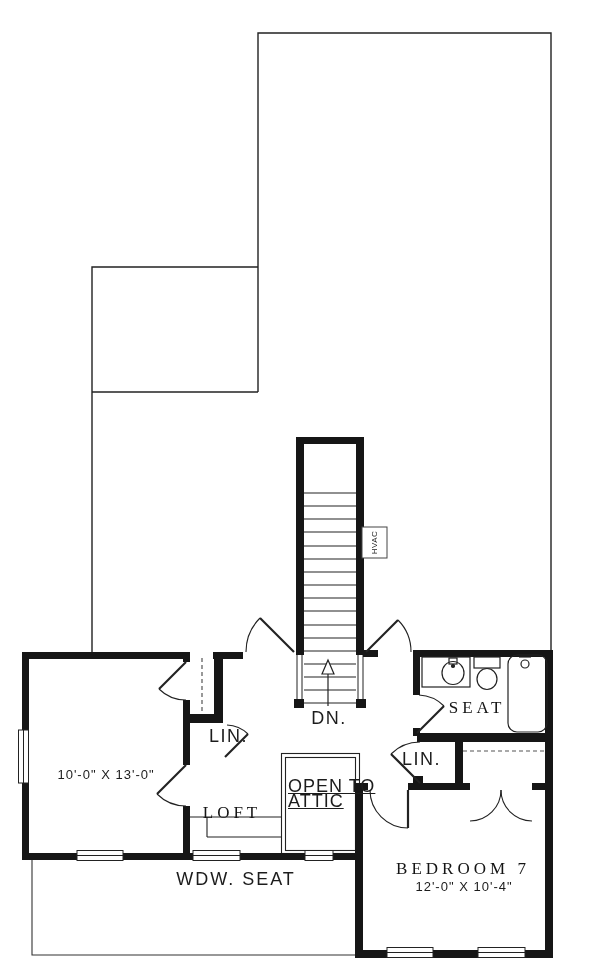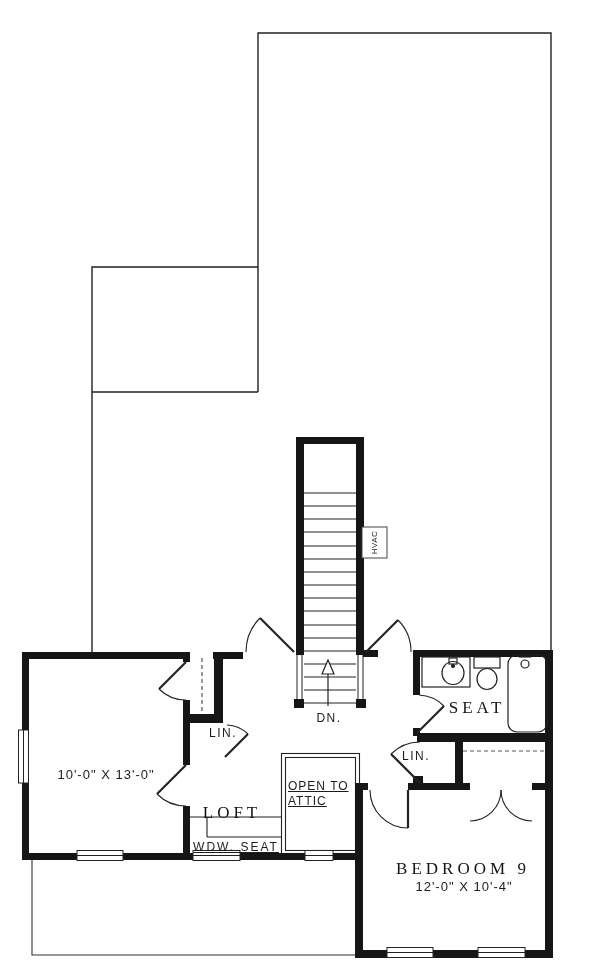--- a/index.html
+++ b/index.html
@@ -10,21 +10,21 @@
   svg.plan{position:absolute;left:0;top:0;}
   .label{position:absolute;white-space:nowrap;}
   .center{transform:translate(-50%,-50%);text-align:center;}
   .serif{
     font-family:"Liberation Serif","DejaVu Serif",serif;
     font-size:17px;letter-spacing:4px;color:#141414;
   }
   .serif.two-line{line-height:18px;}
   .thin{
     font-family:"Liberation Sans","DejaVu Sans",sans-serif;
-    font-size:12px;letter-spacing:1.5px;color:#1c1c1c;
+    font-size:18px;letter-spacing:1.5px;color:#1c1c1c;
   }
   .dims{font-size:13px;letter-spacing:1px;}
   .open-below{line-height:15px;letter-spacing:1px;}
   .hvac-label{
     position:absolute;left:362px;top:527px;width:25px;height:31px;
     display:flex;align-items:center;justify-content:center;
   }
   .hvac-label span{
     transform:rotate(-90deg);font-size:8px;letter-spacing:.5px;color:#222;
     font-family:"Liberation Sans",sans-serif;
@@ -202,29 +202,29 @@
 
 <div class="label center thin dims" style="left:106px;top:774px;">10'-0" X 13'-0"</div>
 
 <div class="label center serif" style="left:232px;top:789px;margin-top:24px;">LOFT</div>
 
 <div class="label thin open-below" style="left:288px;top:779px;text-decoration:underline;">
   <div>OPEN TO</div>
   <div>ATTIC</div>
 </div>
 
-<div class="label center thin" style="left:236px;top:847px;letter-spacing:2px;text-decoration:underline;">WDW. SEAT</div>
+<div class="label center thin" style="left:236px;top:879px;letter-spacing:2px;">WDW. SEAT</div>
 
 <div class="label thin" style="left:209px;top:726px;">LIN.</div>
 
 <div class="label thin" style="left:402px;top:749px;">LIN.</div>
 
 <div class="label center serif" style="left:477px;top:708px;">SEAT</div>
 
-<div class="label center serif" style="left:463px;top:869px;">BEDROOM 9</div>
+<div class="label center serif" style="left:463px;top:869px;">BEDROOM 7</div>
 <div class="label center thin dims" style="left:464px;top:886px;">12'-0" X 10'-4"</div>
 
 <div class="label center thin" style="left:329px;top:718px;">DN.</div>
 
 <div class="hvac-label">
   <span>HVAC</span>
 </div>
 
 </div>
 

